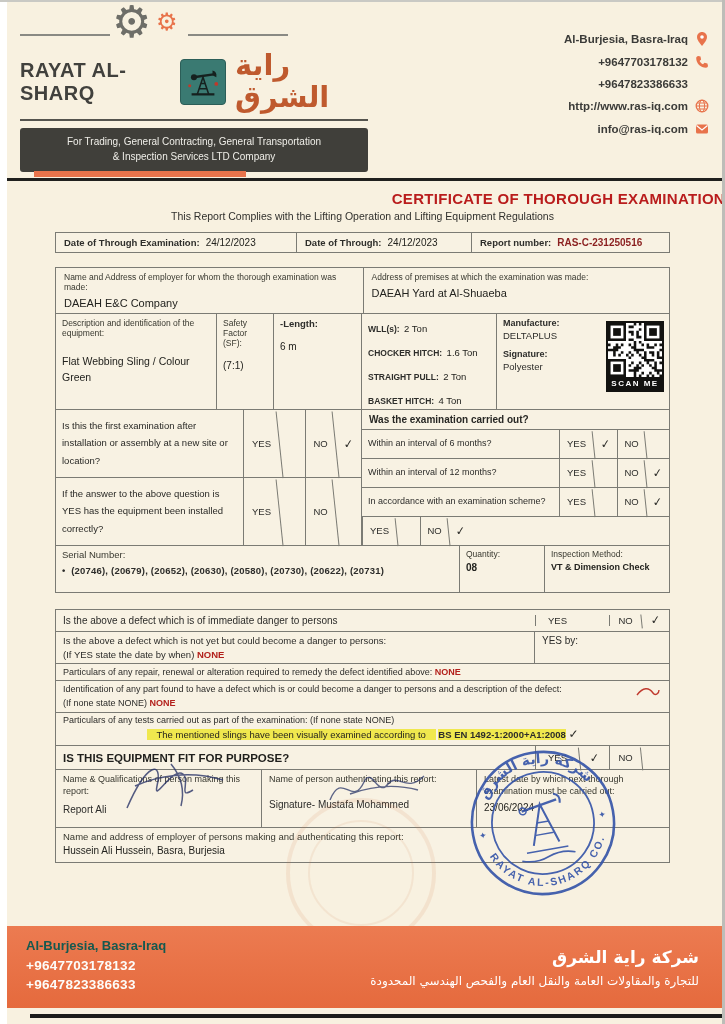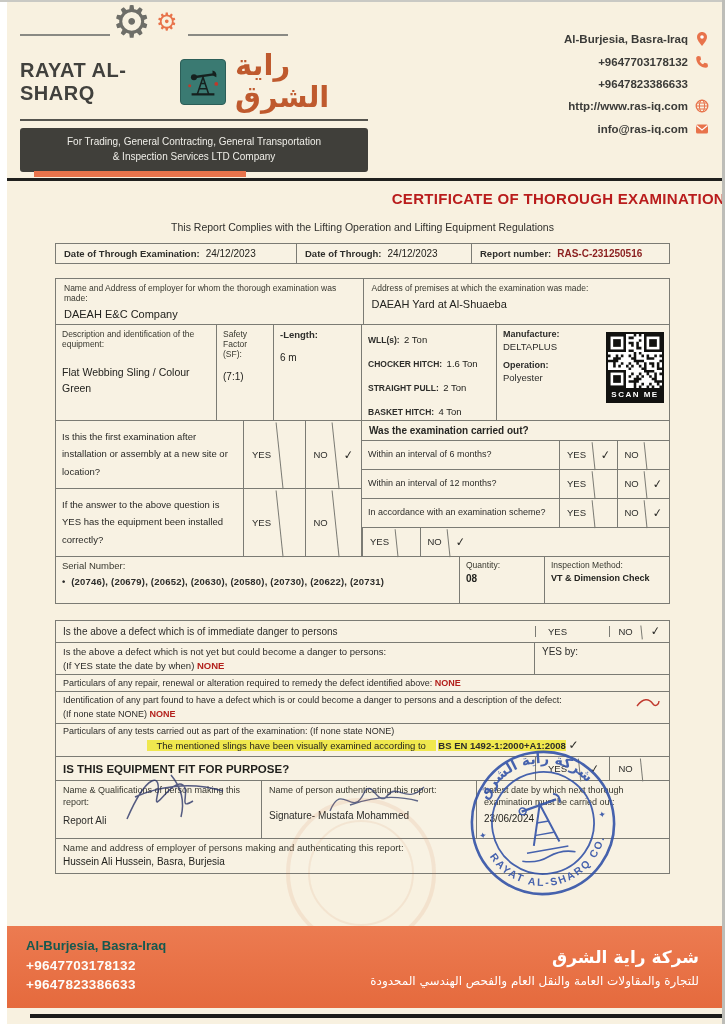--- a/index.html
+++ b/index.html
@@ -25,21 +25,21 @@
   .tagline-bar{margin-top:7px;background:#403f3a;color:#efeee8;font-size:10px;text-align:center;padding:6px 4px 8px 4px;border-radius:3px;position:relative;line-height:1.5}
   .tagline-accent{position:absolute;left:14px;bottom:-5px;width:212px;height:6px;background:#e8734b}
   .header-right{display:flex;flex-direction:column;align-items:flex-end;gap:9px;padding-top:24px;font-size:11.5px;font-weight:bold;color:#3b3b38}
   .contact-row{display:flex;align-items:center;gap:7px}
   .ic{width:14px;height:14px;display:inline-block;flex:0 0 auto}
   .ic-spacer{width:14px;display:inline-block}
   .header-divider{height:3px;background:#20201e;width:100%}
 
   
   .title{margin-top:9px;text-align:right;font-size:15px;font-weight:800;color:#b91c1c;letter-spacing:.3px}
-  .subtitle{text-align:center;font-size:10.5px;color:#30302d;margin-top:14px}
+  .subtitle{text-align:center;font-size:10.5px;color:#30302d;margin-top:3px}
 
   
   .tbl{margin-left:55px;width:615px;border:1px solid #7b7b74;background:rgba(255,255,255,.12)}
   .meta{margin-top:10px;display:flex}
   .meta .cell{padding:4px 8px;display:flex;align-items:center;gap:6px}
   .meta .cell + .cell{border-left:1px solid #7b7b74}
   .lab{font-size:9.5px;font-weight:bold;color:#2e2e2b}
   .lab-sm{font-size:8.5px;color:#38382f}
   .val{font-size:10px;color:#23231f}
   .red{color:#b3211c;font-weight:bold}
@@ -267,21 +267,21 @@
           <span class="val">2 Ton</span>
         </div>
         <div class="wll-line">
           <span class="lab">BASKET HITCH:</span>
           <span class="val">4 Ton</span>
         </div>
       </div>
       <div class="cell c-man">
         <div class="man-lab">Manufacture:</div>
         <div class="man-val">DELTAPLUS</div>
-        <div class="man-lab">Operation:</div>
+        <div class="man-lab">Signature:</div>
         <div class="man-val">Polyester</div>
         <div class="qr-wrap">
           <svg viewBox="0 0 21 21">
             <rect x="0" y="0" width="21" height="21" fill="#fff"></rect>
             <g fill="#121210">
               <rect x="0" y="0" width="7" height="7"></rect>
                 <rect x="14" y="0" width="7" height="7"></rect>
                 <rect x="0" y="14" width="7" height="7"></rect>
             </g>
             <g fill="#fff">

